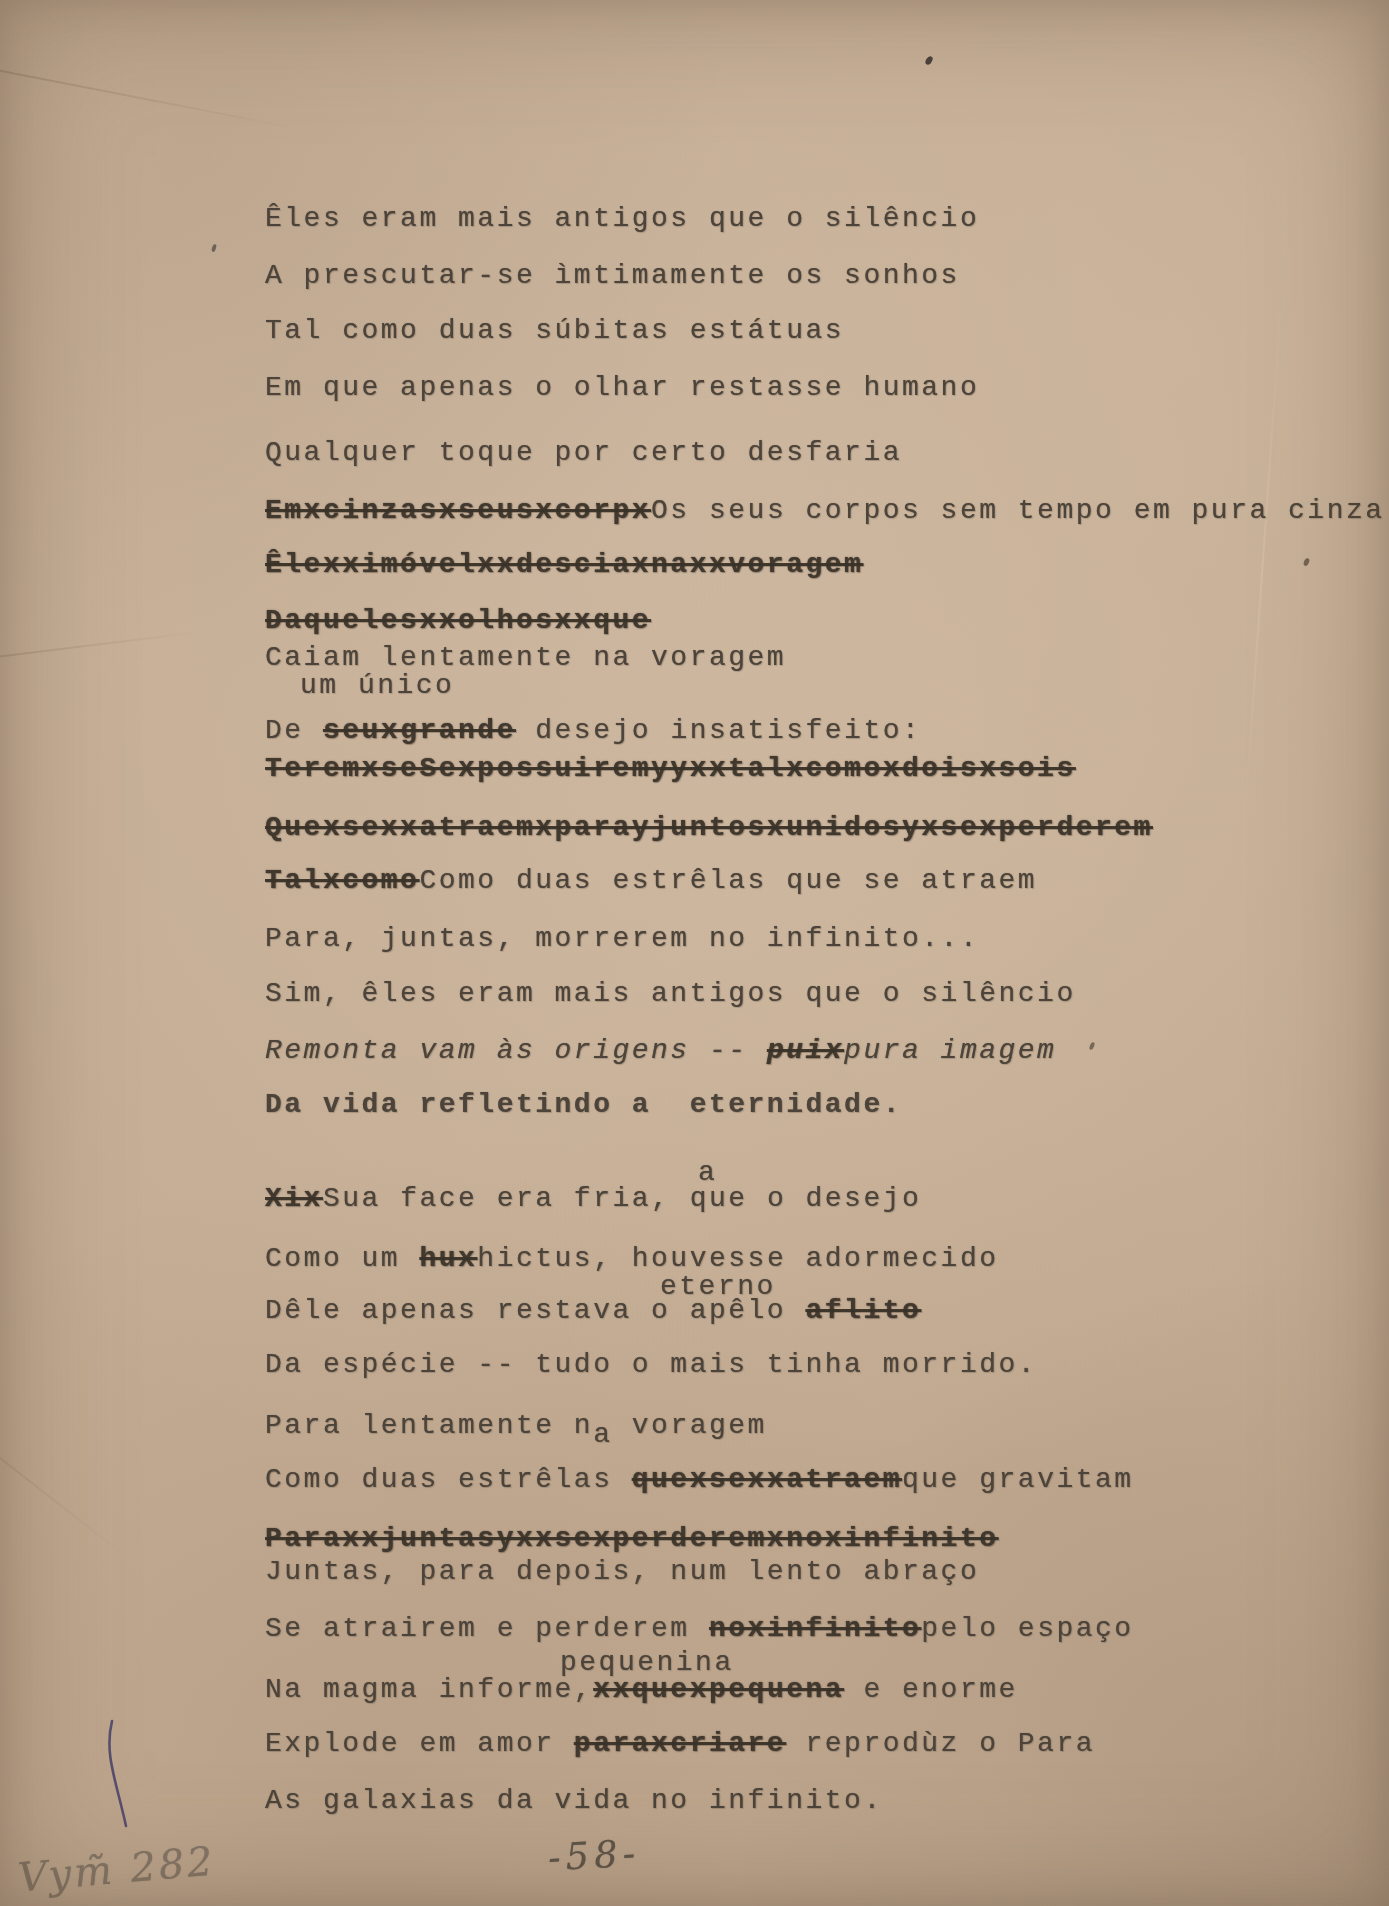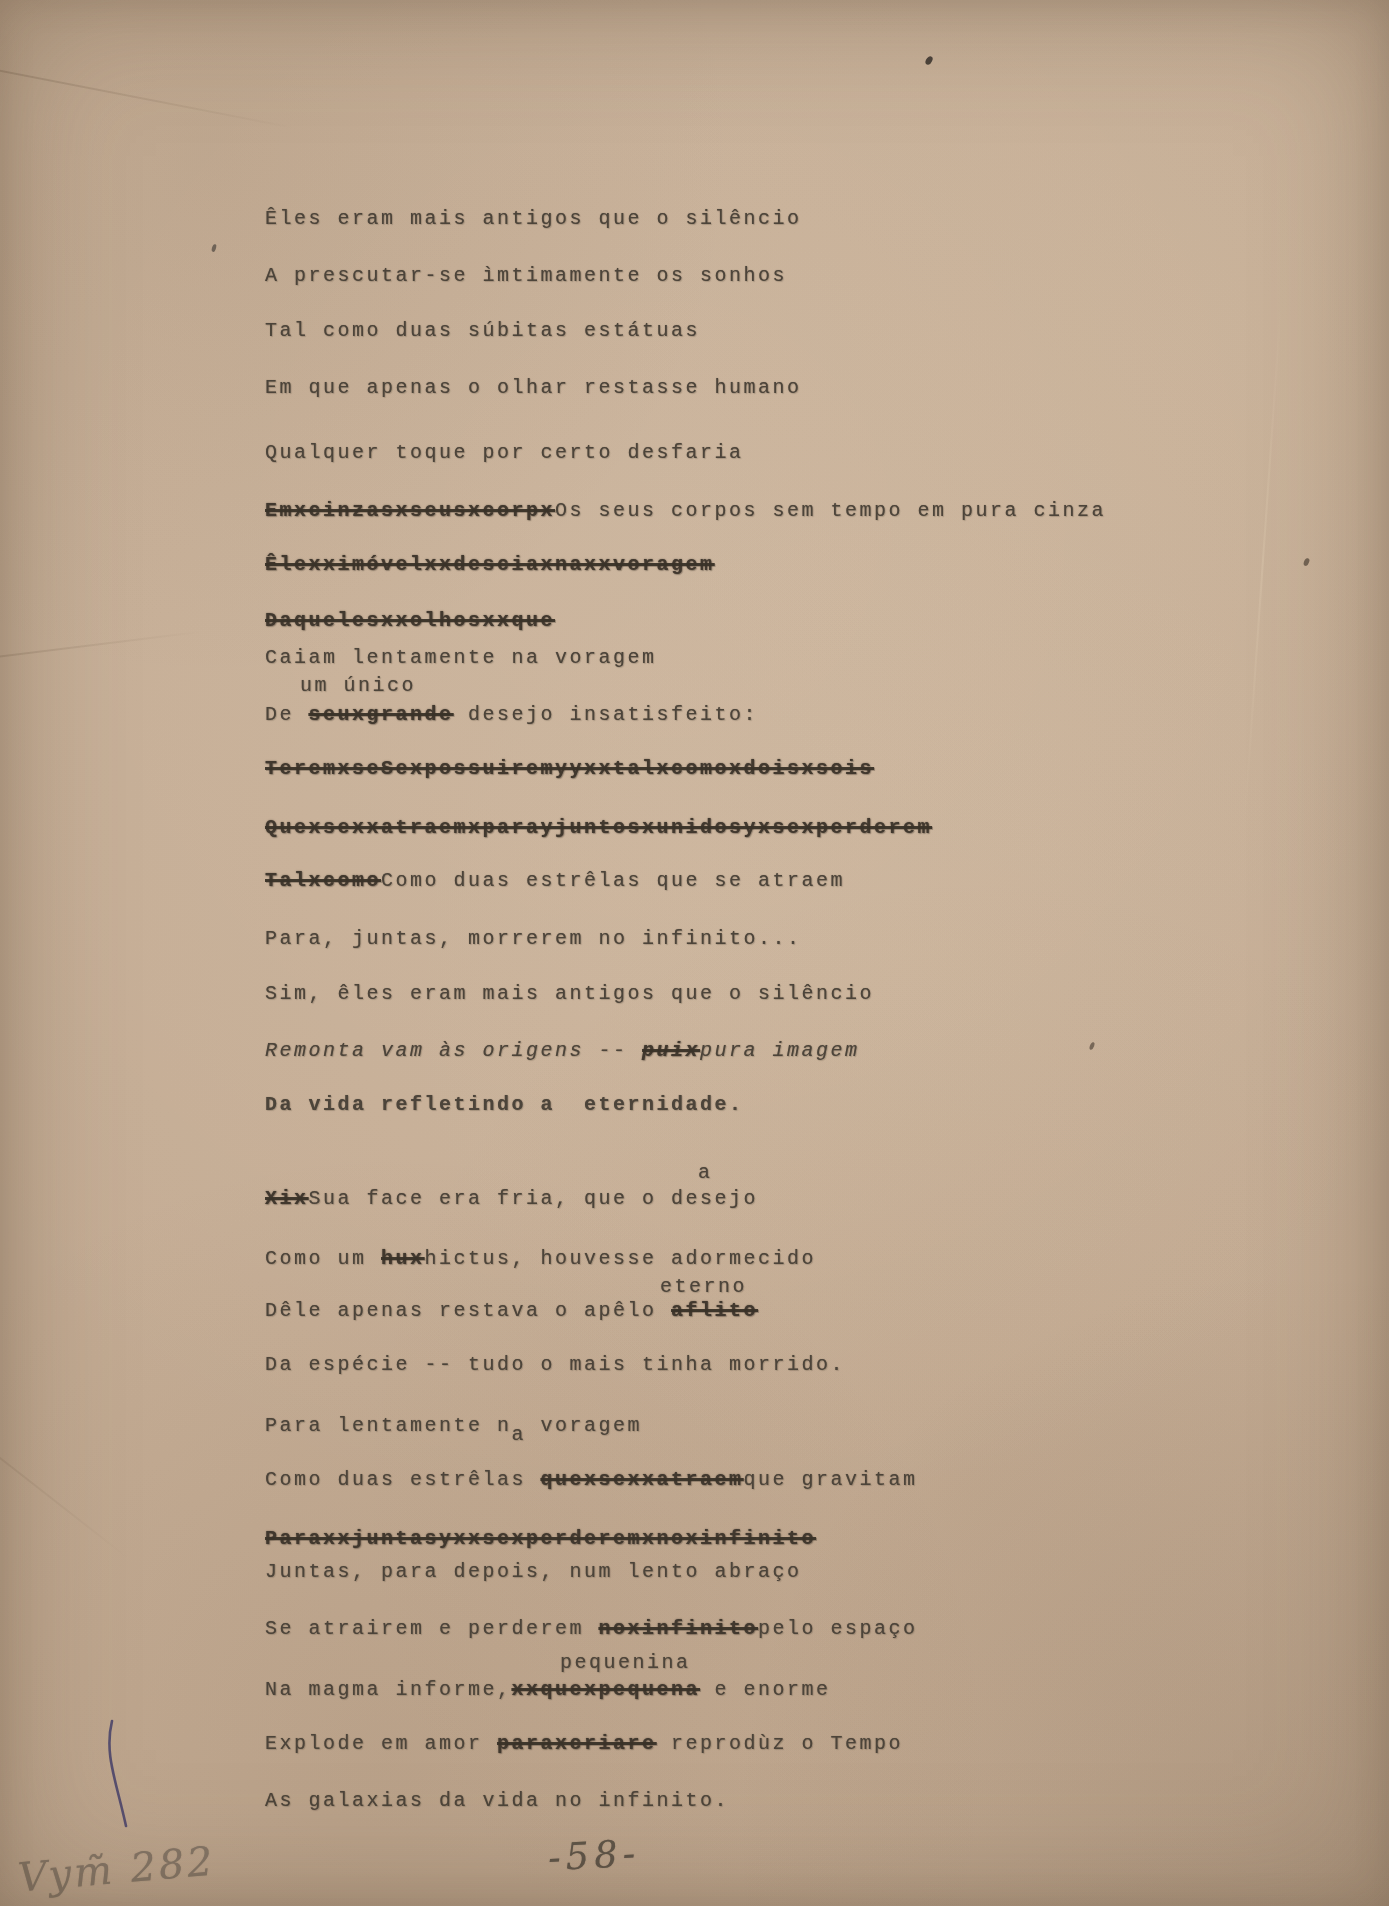--- a/index.html
+++ b/index.html
@@ -35,21 +35,21 @@
     background:linear-gradient(90deg, rgba(100,80,60,0.22), rgba(100,80,60,0));}
   .crease.c3{top:1500px;left:-40px;width:190px;height:2px;transform:rotate(38deg);
     background:linear-gradient(90deg, rgba(100,80,60,0.16), rgba(100,80,60,0));}
   .crease.c4{top:300px;left:1262px;width:2px;height:520px;transform:rotate(4deg);
     background:linear-gradient(180deg, rgba(235,218,190,0), rgba(235,218,190,0.22), rgba(235,218,190,0));}
 
   #poem-layer{position:absolute;inset:0;}
   .line{
     position:absolute;
     white-space:pre;
-    font-size:20px;
+    font-size:28px;
     line-height:30px;
     letter-spacing:2.5px;
     color:#4c443a;
     text-shadow:0 0 1px rgba(72,62,50,0.55), 1px 1px 1px rgba(72,62,50,0.22);
   }
   .struck{
     font-weight:700;
     color:#41382e;
     text-decoration-line:line-through;
     text-decoration-thickness:3px;
@@ -93,42 +93,42 @@
       <div class="line" style="top: 204px; left: 265px;"><span class="typed">Êles eram mais antigos que o silêncio</span></div>
       <div class="line" style="top: 261px; left: 265px;"><span class="typed">A prescutar-se ìmtimamente os sonhos</span></div>
       <div class="line" style="top: 316px; left: 265px;"><span class="typed">Tal como duas súbitas estátuas</span></div>
       <div class="line" style="top: 373px; left: 265px;"><span class="typed">Em que apenas o olhar restasse humano</span></div>
       <div class="line" style="top: 438px; left: 265px;"><span class="typed">Qualquer toque por certo desfaria</span></div>
       <div class="line" style="top: 496px; left: 265px;"><span class="struck">Emxcinzasxseusxcorpx</span><span class="typed">Os seus corpos sem tempo em pura cinza</span></div>
       <div class="line" style="top: 550px; left: 265px;"><span class="struck">Êlexximóvelxxdesciaxnaxxvoragem</span></div>
       <div class="line" style="top: 606px; left: 265px;"><span class="struck">Daquelesxxolhosxxque</span></div>
       <div class="line" style="top: 643px; left: 265px;"><span class="typed">Caiam lentamente na voragem</span></div>
       <div class="line" style="top: 671px; left: 300px;"><span class="typed">um único</span></div>
-      <div class="line" style="top: 700px; left: 265px;"><span class="typed">De </span><span class="struck">seuxgrande</span><span class="typed"> desejo insatisfeito:</span></div>
+      <div class="line" style="top: 716px; left: 265px;"><span class="typed">De </span><span class="struck">seuxgrande</span><span class="typed"> desejo insatisfeito:</span></div>
       <div class="line" style="top: 754px; left: 265px;"><span class="struck">TeremxseSexpossuiremyyxxtalxcomoxdoisxsois</span></div>
       <div class="line" style="top: 813px; left: 265px;"><span class="struck">Quexsexxatraemxparayjuntosxunidosyxsexperderem</span></div>
       <div class="line" style="top: 866px; left: 265px;"><span class="struck">Talxcomo</span><span class="typed">Como duas estrêlas que se atraem</span></div>
       <div class="line" style="top: 924px; left: 265px;"><span class="typed">Para, juntas, morrerem no infinito...</span></div>
       <div class="line" style="top: 979px; left: 265px;"><span class="typed">Sim, êles eram mais antigos que o silêncio</span></div>
       <div class="line" style="top: 1036px; left: 265px; font-style: italic;"><span class="typed">Remonta vam às origens -- </span><span class="struck">puix</span><span class="typed">pura imagem</span></div>
       <div class="line" style="top: 1090px; left: 265px; font-weight: bold;"><span class="typed">Da vida refletindo a  eternidade.</span></div>
       <div class="line" style="top: 1158px; left: 698px;"><span class="typed">a</span></div>
       <div class="line" style="top: 1244px; left: 265px;"><span class="typed">Como um </span><span class="struck">hux</span><span class="typed">hictus, houvesse adormecido</span></div>
       <div class="line" style="top: 1184px; left: 265px;"><span class="struck">Xix</span><span class="typed">Sua face era fria, que o desejo</span></div>
       <div class="line" style="top: 1272px; left: 660px;"><span class="typed">eterno</span></div>
       <div class="line" style="top: 1296px; left: 265px;"><span class="typed">Dêle apenas restava o apêlo </span><span class="struck">aflito</span></div>
       <div class="line" style="top: 1350px; left: 265px;"><span class="typed">Da espécie -- tudo o mais tinha morrido.</span></div>
       <div class="line" style="top: 1411px; left: 265px;"><span class="typed">Para lentamente n</span><span class="subch">a</span><span class="typed"> voragem</span></div>
       <div class="line" style="top: 1465px; left: 265px;"><span class="typed">Como duas estrêlas </span><span class="struck">quexsexxatraem</span><span class="typed">que gravitam</span></div>
       <div class="line" style="top: 1524px; left: 265px;"><span class="struck">Paraxxjuntasyxxsexperderemxnoxinfinito</span></div>
       <div class="line" style="top: 1557px; left: 265px;"><span class="typed">Juntas, para depois, num lento abraço</span></div>
       <div class="line" style="top: 1614px; left: 265px;"><span class="typed">Se atrairem e perderem </span><span class="struck">noxinfinito</span><span class="typed">pelo espaço</span></div>
       <div class="line" style="top: 1648px; left: 560px;"><span class="typed">pequenina</span></div>
       <div class="line" style="top: 1675px; left: 265px;"><span class="typed">Na magma informe,</span><span class="struck">xxquexpequena</span><span class="typed"> e enorme</span></div>
-      <div class="line" style="top: 1729px; left: 265px;"><span class="typed">Explode em amor </span><span class="struck">paraxcriare</span><span class="typed"> reprodùz o Tempo</span></div>
+      <div class="line" style="top: 1729px; left: 265px;"><span class="typed">Explode em amor </span><span class="struck">paraxcriare</span><span class="typed"> reprodùz o Para</span></div>
       <div class="line" style="top: 1786px; left: 265px;"><span class="typed">As galaxias da vida no infinito.</span></div>
     </div>
 
   <svg class="pen-stroke" width="40" height="115" viewBox="0 0 40 115">
     <path d="M12 3 C 4 36, 16 62, 26 108" fill="none" stroke="#45406a" stroke-width="2.6" stroke-linecap="round" opacity="0.85"></path>
   </svg>
 
   <div class="handwriting">Vym̃ 282</div>
 
   <div class="page-number">-58-</div>

